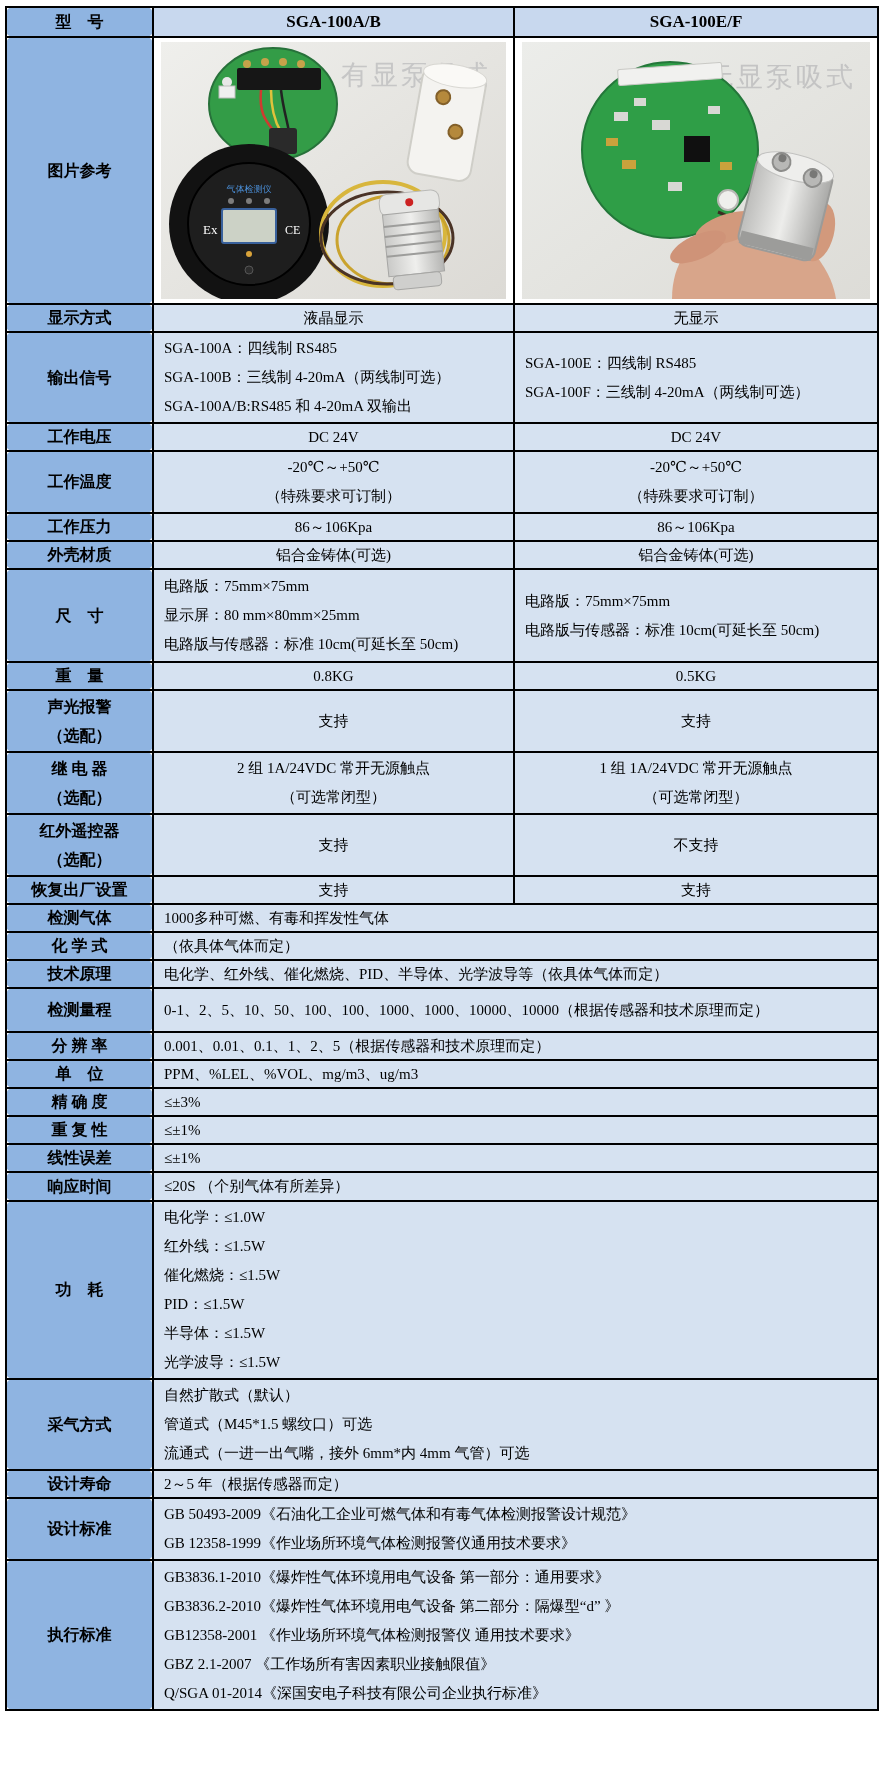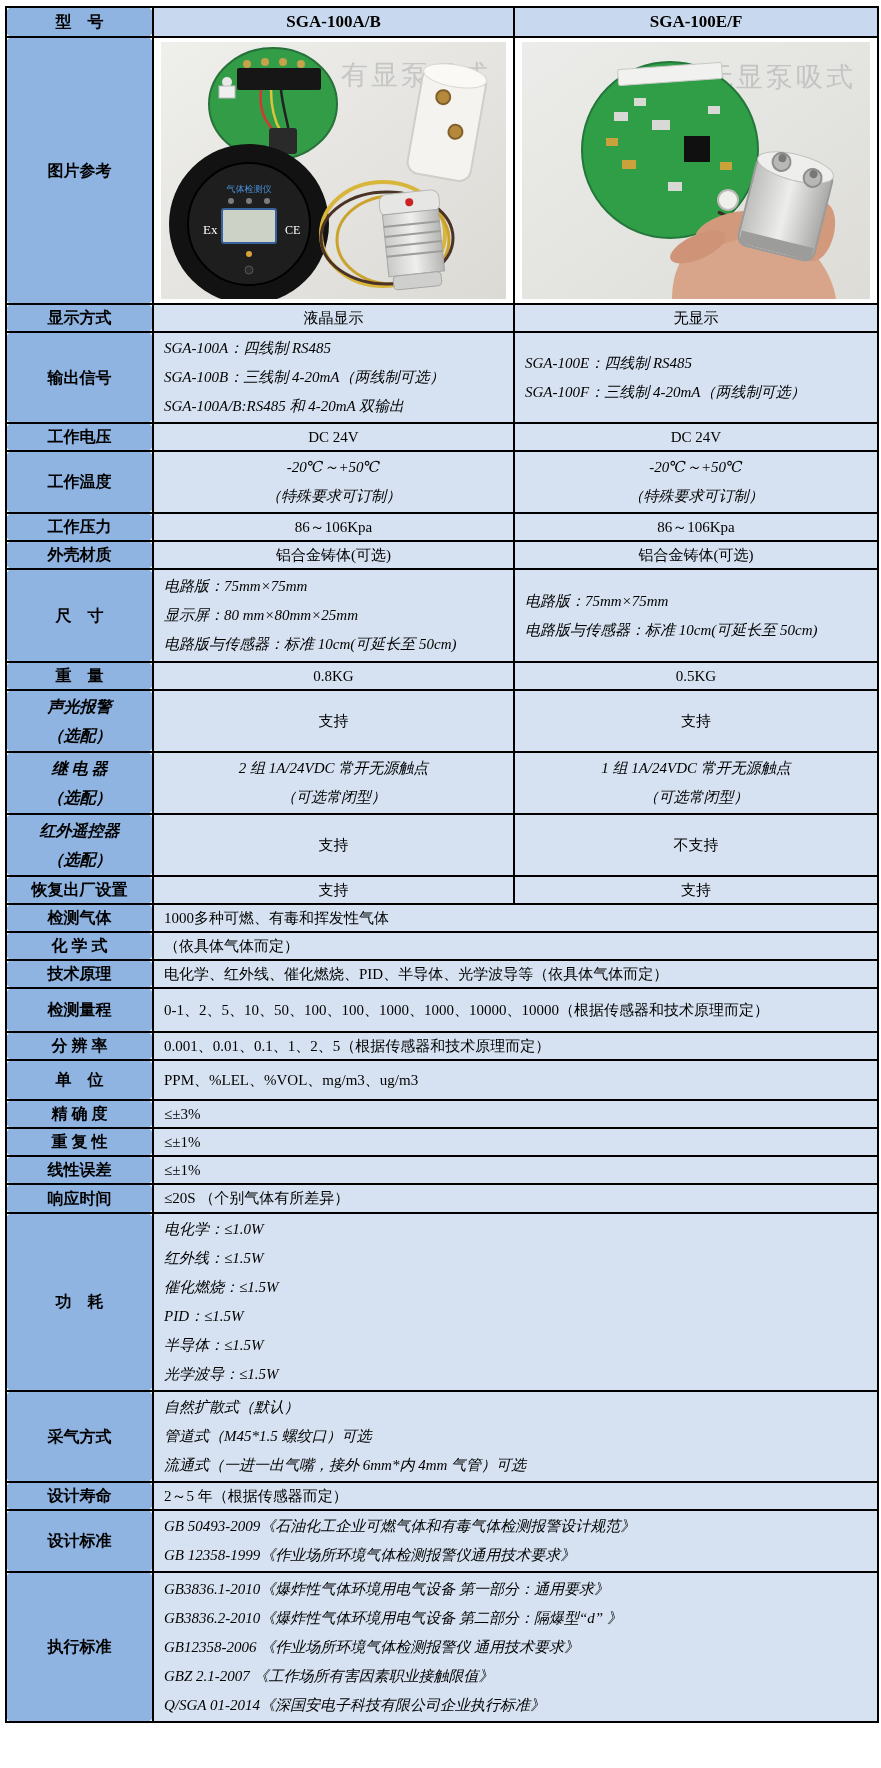--- a/index.html
+++ b/index.html
@@ -5,21 +5,21 @@
   html,body{margin:0;padding:0;background:#ffffff;}
   body{width:881px;font-family:"Liberation Serif","DejaVu Serif",serif;color:#000;}
   .sheet{margin:6px 4px 8px 5px;}
   table{border-collapse:collapse;table-layout:fixed;width:872px;}
   td{border:2px solid #000;overflow:hidden;vertical-align:middle;word-break:break-all;}
   .lbl{background:#8FB4E1;font-weight:bold;text-align:center;font-size:16px;line-height:24px;border-radius:7px;}
   .hv{background:#C8D8EE;font-weight:bold;text-align:center;font-size:17px;margin-top:32px;}
   .val{background:#D6E2F1;font-size:15px;}
   .c{text-align:center;}
   .l{text-align:left;padding-left:10px;padding-right:6px;}
-  .ln{display:block;line-height:29px;font-style:italic;}
+  .ln{display:block;line-height:29px;}
   .photo-cell{background:#ffffff;padding:4px 7px;}
   .photo-cell svg{display:block;}
   text{font-family:"Liberation Serif","DejaVu Serif",serif;}
 </style>
 </head>
 <body>
 
 <div class="sheet">
 <table>
 <colgroup>
@@ -278,21 +278,21 @@
 <tr style="height:44px">
   <td class="lbl">检测量程</td>
   <td class="val l" colspan="2">0-1、2、5、10、50、100、100、1000、1000、10000、10000（根据传感器和技术原理而定）</td>
 </tr>
 
 <tr style="height:27px">
   <td class="lbl">分 辨 率</td>
   <td class="val l" colspan="2">0.001、0.01、0.1、1、2、5（根据传感器和技术原理而定）</td>
 </tr>
 
-<tr style="height:40px">
+<tr style="height:28px">
   <td class="lbl">单　位</td>
   <td class="val l" colspan="2">PPM、%LEL、%VOL、mg/m3、ug/m3</td>
 </tr>
 
 <tr style="height:27px">
   <td class="lbl">精 确 度</td>
   <td class="val l" colspan="2">≤±3%</td>
 </tr>
 
 <tr style="height:27px">
@@ -342,21 +342,21 @@
     <span class="ln">GB 50493-2009《石油化工企业可燃气体和有毒气体检测报警设计规范》</span>
     <span class="ln">GB 12358-1999《作业场所环境气体检测报警仪通用技术要求》</span>
   </td>
 </tr>
 
 <tr style="height:150px">
   <td class="lbl">执行标准</td>
   <td class="val l" colspan="2">
     <span class="ln">GB3836.1-2010《爆炸性气体环境用电气设备 第一部分：通用要求》</span>
     <span class="ln">GB3836.2-2010《爆炸性气体环境用电气设备 第二部分：隔爆型“d” 》</span>
-    <span class="ln">GB12358-2006 《作业场所环境气体检测报警仪 通用技术要求》</span>
+    <span class="ln">GB12358-2001 《作业场所环境气体检测报警仪 通用技术要求》</span>
     <span class="ln">GBZ 2.1-2007 《工作场所有害因素职业接触限值》</span>
     <span class="ln">Q/SGA 01-2014《深国安电子科技有限公司企业执行标准》</span>
   </td>
 </tr>
 
 </tbody>
     </table>
 </div>
 
 </body></html>

